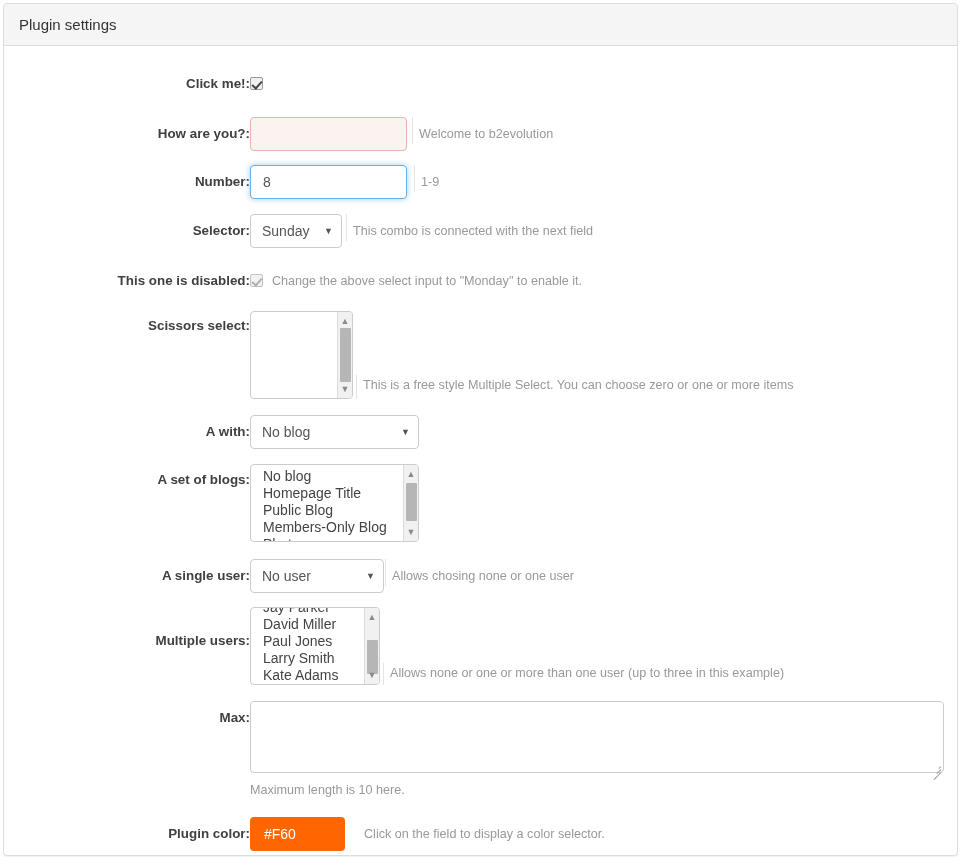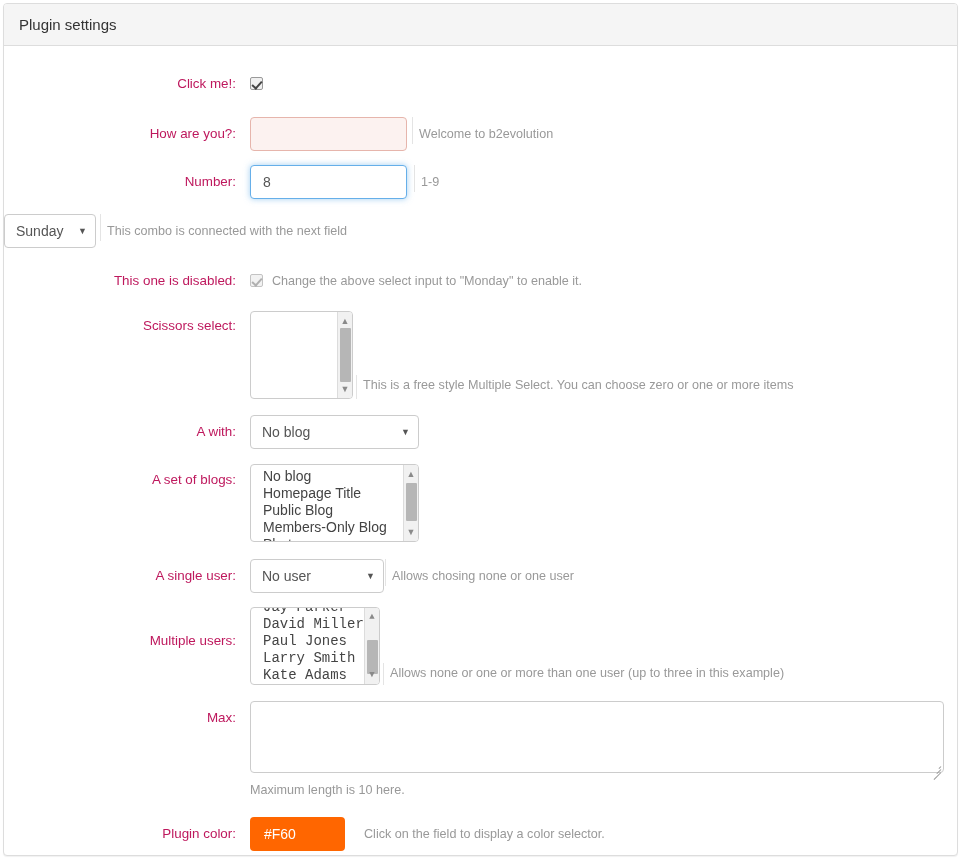--- a/index.html
+++ b/index.html
@@ -49,24 +49,23 @@
 
   .form-row {
     display: flex;
     align-items: flex-start;
     margin-bottom: 0;
     min-height: 22px;
   }
   .form-label {
     width: 246px;
     text-align: right;
-    padding-right: 14px;
-    font-weight: normal;
+    font-weight: bold;
     font-size: 13.4px;
-    color: #be185d;
+    color: #404040;
     flex: 0 0 246px;
     line-height: 20px;
   }
   .form-control-area {
     flex: 1;
     display: flex;
     align-items: flex-start;
   }
   .hint {
     color: #999999;
@@ -267,20 +266,21 @@
 
     <div class="form-row" style="margin-top:14px;">
       <div class="form-label" style="padding-top:7px;">Number:</div>
       <div class="form-control-area">
         <input class="txt focused" type="text" value="8" style="">
         <span class="hint hint-inline" style="margin-left:7px;padding-top:7px;">1-9</span>
       </div>
     </div>
 
     <div class="form-row" style="margin-top:15px;">
+      <div class="form-label" style="padding-top:7px;">Selector:</div>
       <div class="form-control-area">
         <div class="sel" style="width:92px;">
           <span>Sunday</span>
           <span class="caret">▼</span>
         </div>
         <span class="hint hint-inline" style="margin-left:4px;padding-top:7px;">This combo is connected with the next field</span>
       </div>
     </div>
 
     <div class="form-row" style="margin-top:23px;">
@@ -342,21 +342,21 @@
           <span>No user</span>
           <span class="caret">▼</span>
         </div>
         <span class="hint hint-inline" style="padding-top:7px;">Allows chosing none or one user</span>
       </div>
     </div>
 
     <div class="form-row" style="margin-top:14px;">
       <div class="form-label" style="padding-top:24px;">Multiple users:</div>
       <div class="form-control-area">
-        <div class="listbox" style="width:130px;height:78px;font-family:Liberation Mono, monospace;">
+        <div class="listbox" style="width:130px;height:78px;">
           <div class="opts" style="padding-top:0;margin-top:-9px;">
             <div class="opt" style="line-height:17px;color:#444;"><span>Jay Parker</span></div>
             <div class="opt" style="line-height:17px;"><span>David Miller</span></div>
             <div class="opt" style="line-height:17px;"><span>Paul Jones</span></div>
             <div class="opt" style="line-height:17px;"><span>Larry Smith</span></div>
             <div class="opt" style="line-height:17px;"><span>Kate Adams</span></div>
           </div>
           <div class="sbar">
             <div class="arw up">▲</div>
             <div class="thumb" style="top:32px;height:34px;"></div>

